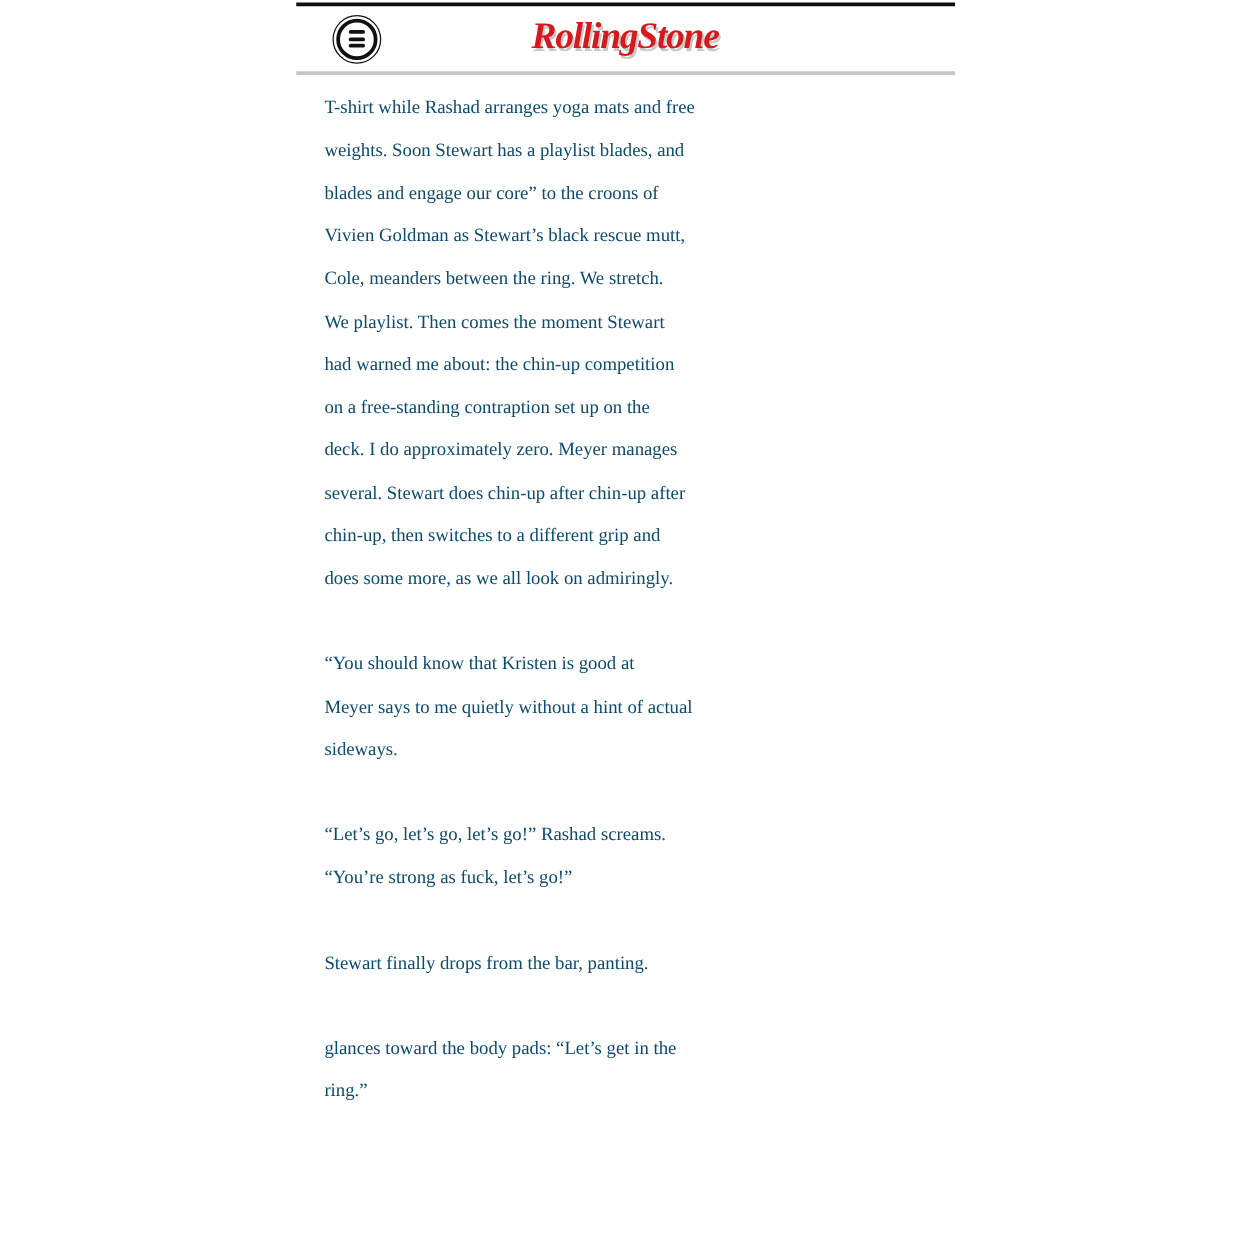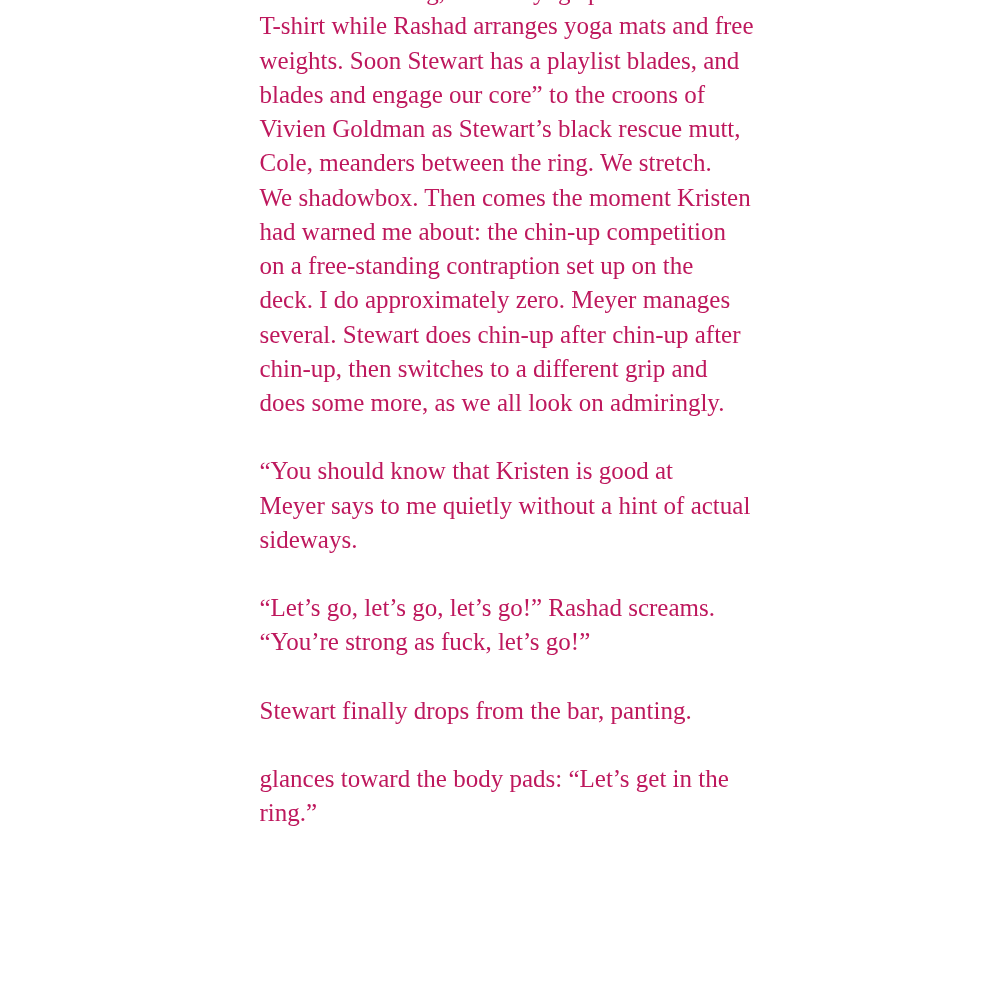--- a/index.html
+++ b/index.html
@@ -84,48 +84,61 @@
     letter-spacing: -1px;
     white-space: nowrap;
     text-shadow: 1.5px 2px 0 #c9c9c9;
     cursor: pointer;
   }
   .article {
     position: relative;
     z-index: 1;
     margin-top: -25px;
     padding: 0 23px;
-    color: #be185d;
-    font-size: 25px;
+    color: #0c4a6e;
+    font-size: 15px;
     line-height: 34.25px;
   }
   .line {
     white-space: nowrap;
   }
   .para {
     margin: 0 0 34px 0;
   }
 </style>
 </head>
 <body>
 
 <div class="page">
   <div class="phone">
 
+    <header class="header">
+      <div class="topbar"></div>
+      <div class="header-row">
+        <button class="menu-btn" aria-label="Menu">
+          <span class="menu-inner">
+            <span class="bar"></span>
+            <span class="bar"></span>
+            <span class="bar"></span>
+          </span>
+        </button>
+        <div class="logo" style="color: rgb(214, 25, 29);">RollingStone</div>
+      </div>
+    </header>
 
     <main class="article">
       <div class="line clipped-line">The next morning, she’s in yoga pants and a</div>
       <div id="paragraphs">
           <div class="para">
             <div class="line">T-shirt while Rashad arranges yoga mats and free</div>
             <div class="line">weights. Soon Stewart has a playlist blades, and</div>
             <div class="line">blades and engage our core” to the croons of</div>
             <div class="line">Vivien Goldman as Stewart’s black rescue mutt,</div>
             <div class="line">Cole, meanders between the ring. We stretch.</div>
-            <div class="line">We shadowbox. Then comes the moment Kristen</div>
+            <div class="line">We playlist. Then comes the moment Stewart</div>
             <div class="line">had warned me about: the chin-up competition</div>
             <div class="line">on a free-standing contraption set up on the</div>
             <div class="line">deck. I do approximately zero. Meyer manages</div>
             <div class="line">several. Stewart does chin-up after chin-up after</div>
             <div class="line">chin-up, then switches to a different grip and</div>
             <div class="line">does some more, as we all look on admiringly.</div>
           </div>
           <div class="para">
             <div class="line">“You should know that Kristen is good at</div>
             <div class="line">Meyer says to me quietly without a hint of actual</div>

